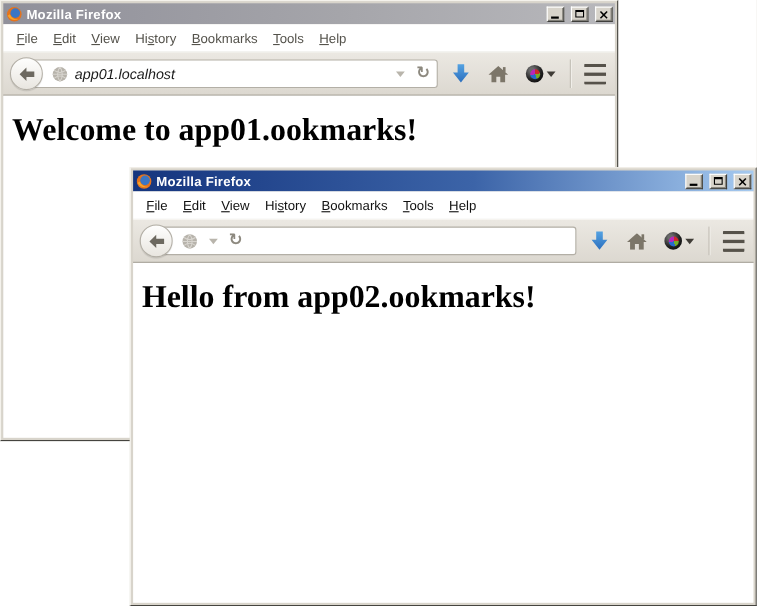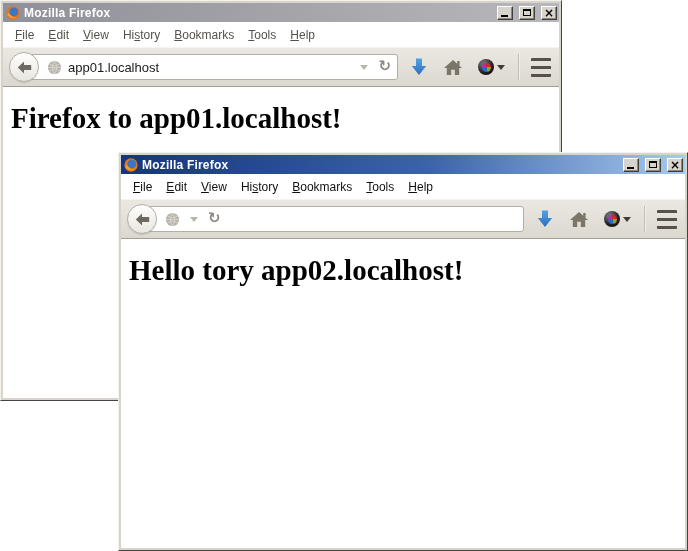--- a/index.html
+++ b/index.html
@@ -62,21 +62,21 @@
     box-shadow:0 1px 1px rgba(0,0,0,.12);
   }
   .urlbar{
     flex:1;height:26px;box-sizing:border-box;margin-left:-15px;
     background:#ffffff;border:1px solid #b3afa6;border-radius:3px;
     display:flex;align-items:center;padding:0 6px 0 22px;min-width:0;
   }
   .site-icon{flex:0 0 15px;margin-right:6px;display:flex;}
   .url-input{
     flex:1;min-width:0;border:none;outline:none;background:transparent;
-    font-family:"Liberation Sans",sans-serif;font-size:13px;color:#1a1a1a;padding:0;
+    font-family:"Liberation Sans",sans-serif;font-size:13px;color:#1a1a1a;padding:0;font-style:italic;
   }
   .dropmarker{
     width:0;height:0;border:4px solid transparent;border-top:5px solid #b9b5ac;
     margin:5px 10px 0 4px;flex:0 0 auto;
   }
   .reload{
     font-size:15px;font-weight:bold;color:#8d897f;line-height:1;
     font-family:"DejaVu Sans",sans-serif;flex:0 0 auto;margin-top:-1px;
   }
   .tb-btn{display:flex;align-items:center;justify-content:center;flex:0 0 auto;}
@@ -189,21 +189,21 @@
     </span>
     <span class="tb-btn btn-addon">
       <span class="lens"></span>
       <span class="caret"></span>
     </span>
     <span class="tb-sep"></span>
     <span class="hamburger"></span>
   </div>
 
   <div class="content">
-    <h1 class="page-heading">Firefox to app01.localhost!</h1>
+    <h1 class="page-heading">Welcome to app01.ookmarks!</h1>
   </div>
 </section>
 
 <section class="window win-front">
   <div class="titlebar active">
     <svg width="14" height="14" viewBox="0 0 16 16">
       <circle cx="8" cy="8" r="7.6" fill="#e5731d"></circle>
       <circle cx="9" cy="6.8" r="5" fill="#3b76c4"></circle>
       <path d="M1.2 9.5 Q5 15.6 12.5 13.4 Q6.4 13.8 3.2 8 Z" fill="#f7a52a"></path>
     </svg>
@@ -264,16 +264,16 @@
     </span>
     <span class="tb-btn btn-addon">
       <span class="lens"></span>
       <span class="caret"></span>
     </span>
     <span class="tb-sep"></span>
     <span class="hamburger"></span>
   </div>
 
   <div class="content">
-    <h1 class="page-heading">Hello tory app02.localhost!</h1>
+    <h1 class="page-heading">Hello from app02.ookmarks!</h1>
     <span class="resize-grip"></span>
   </div>
 </section>
 
 </body></html>

